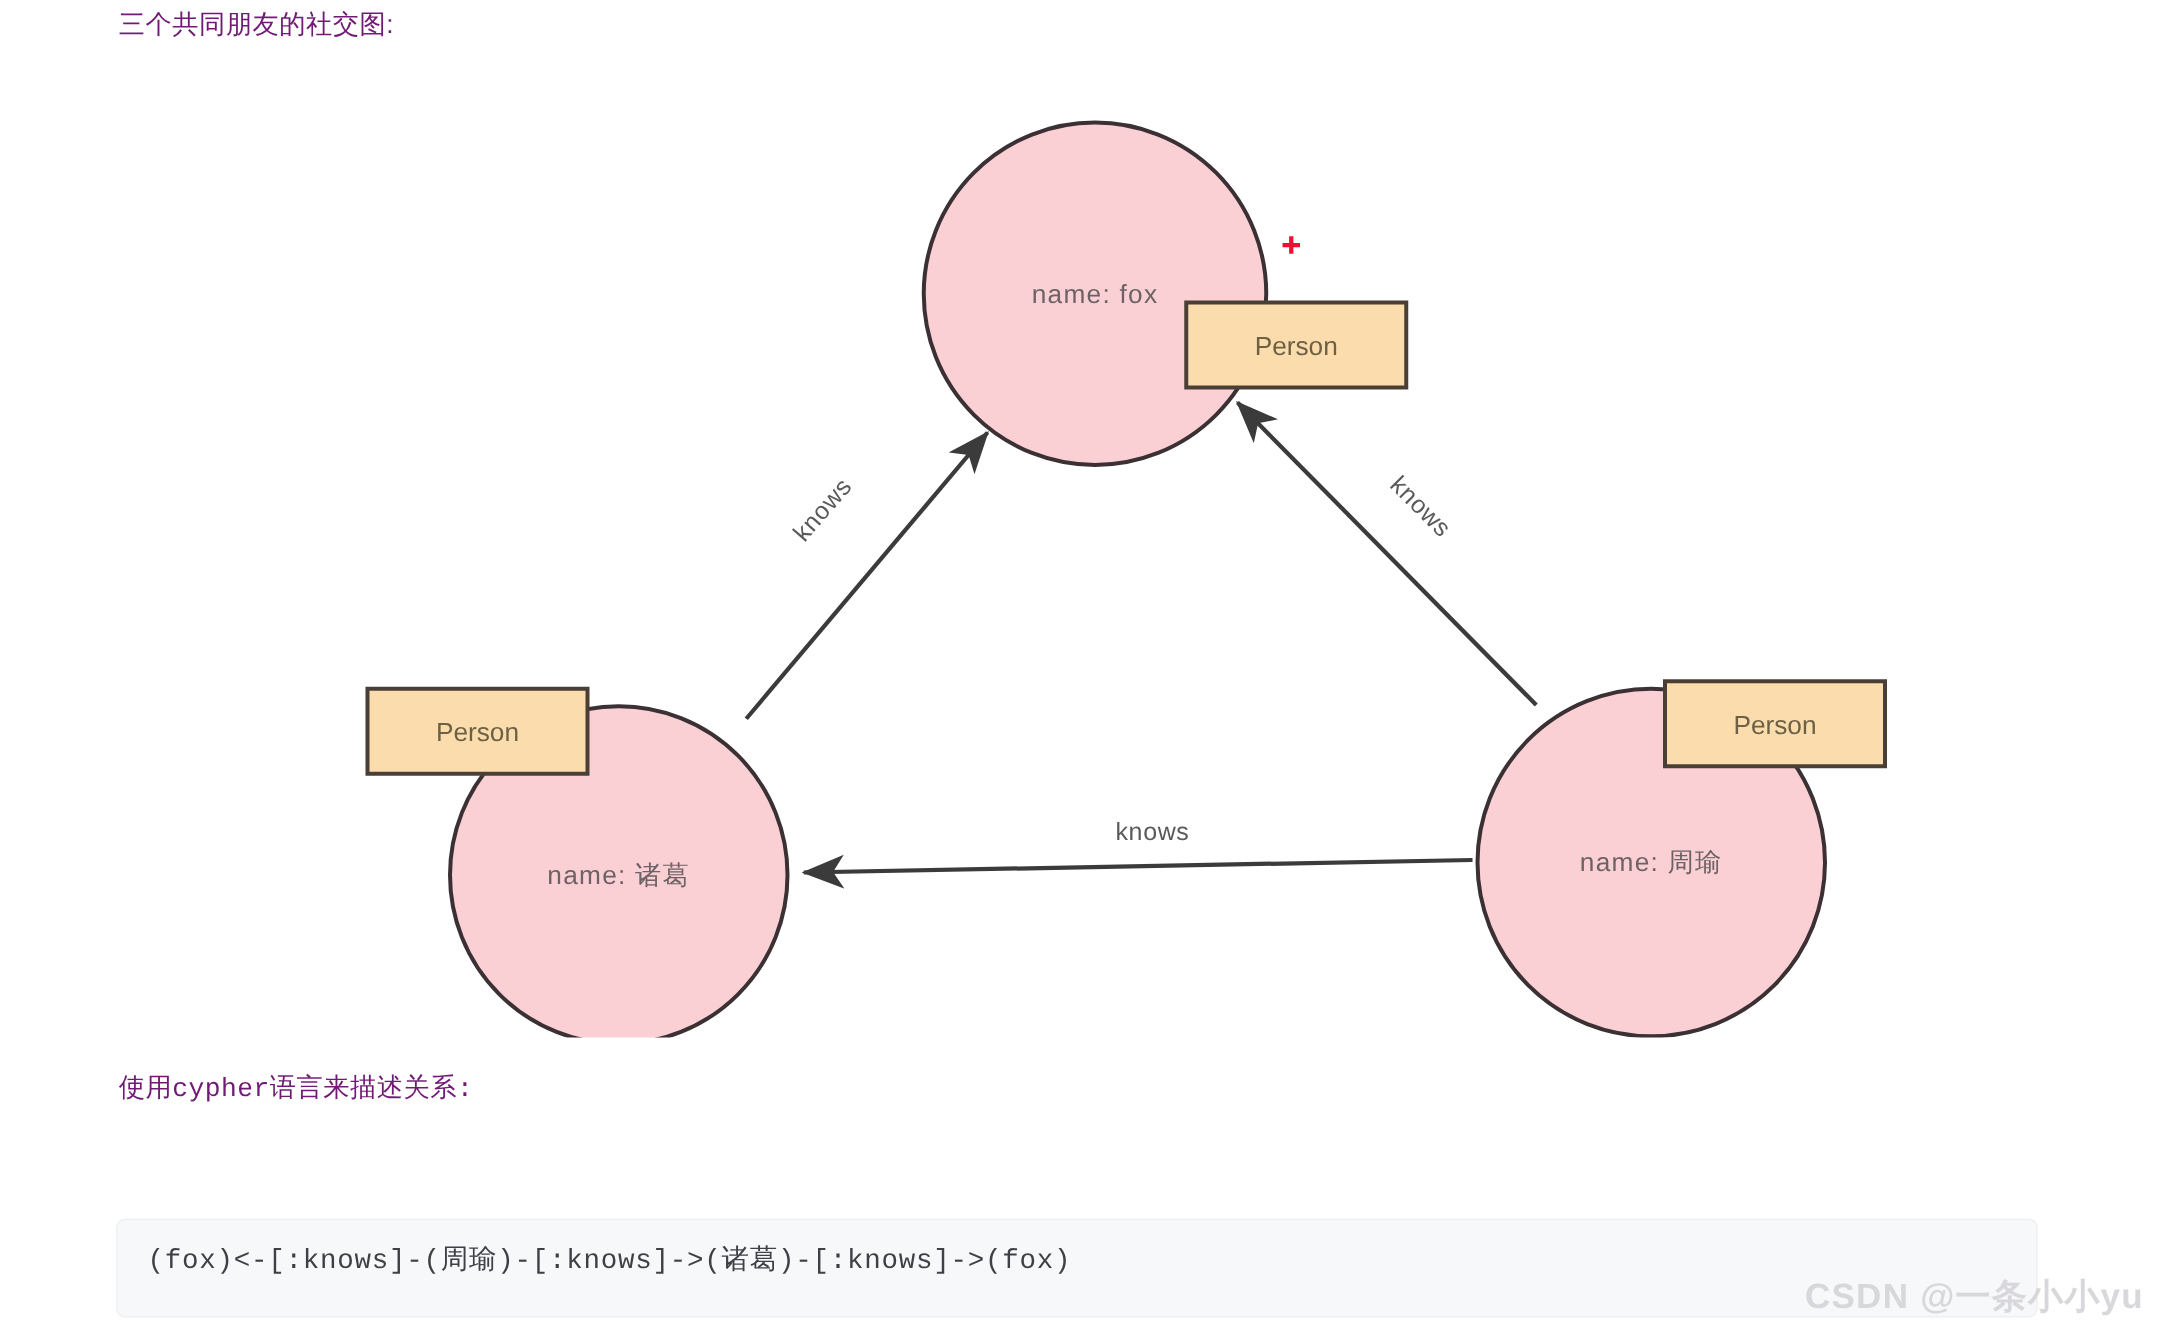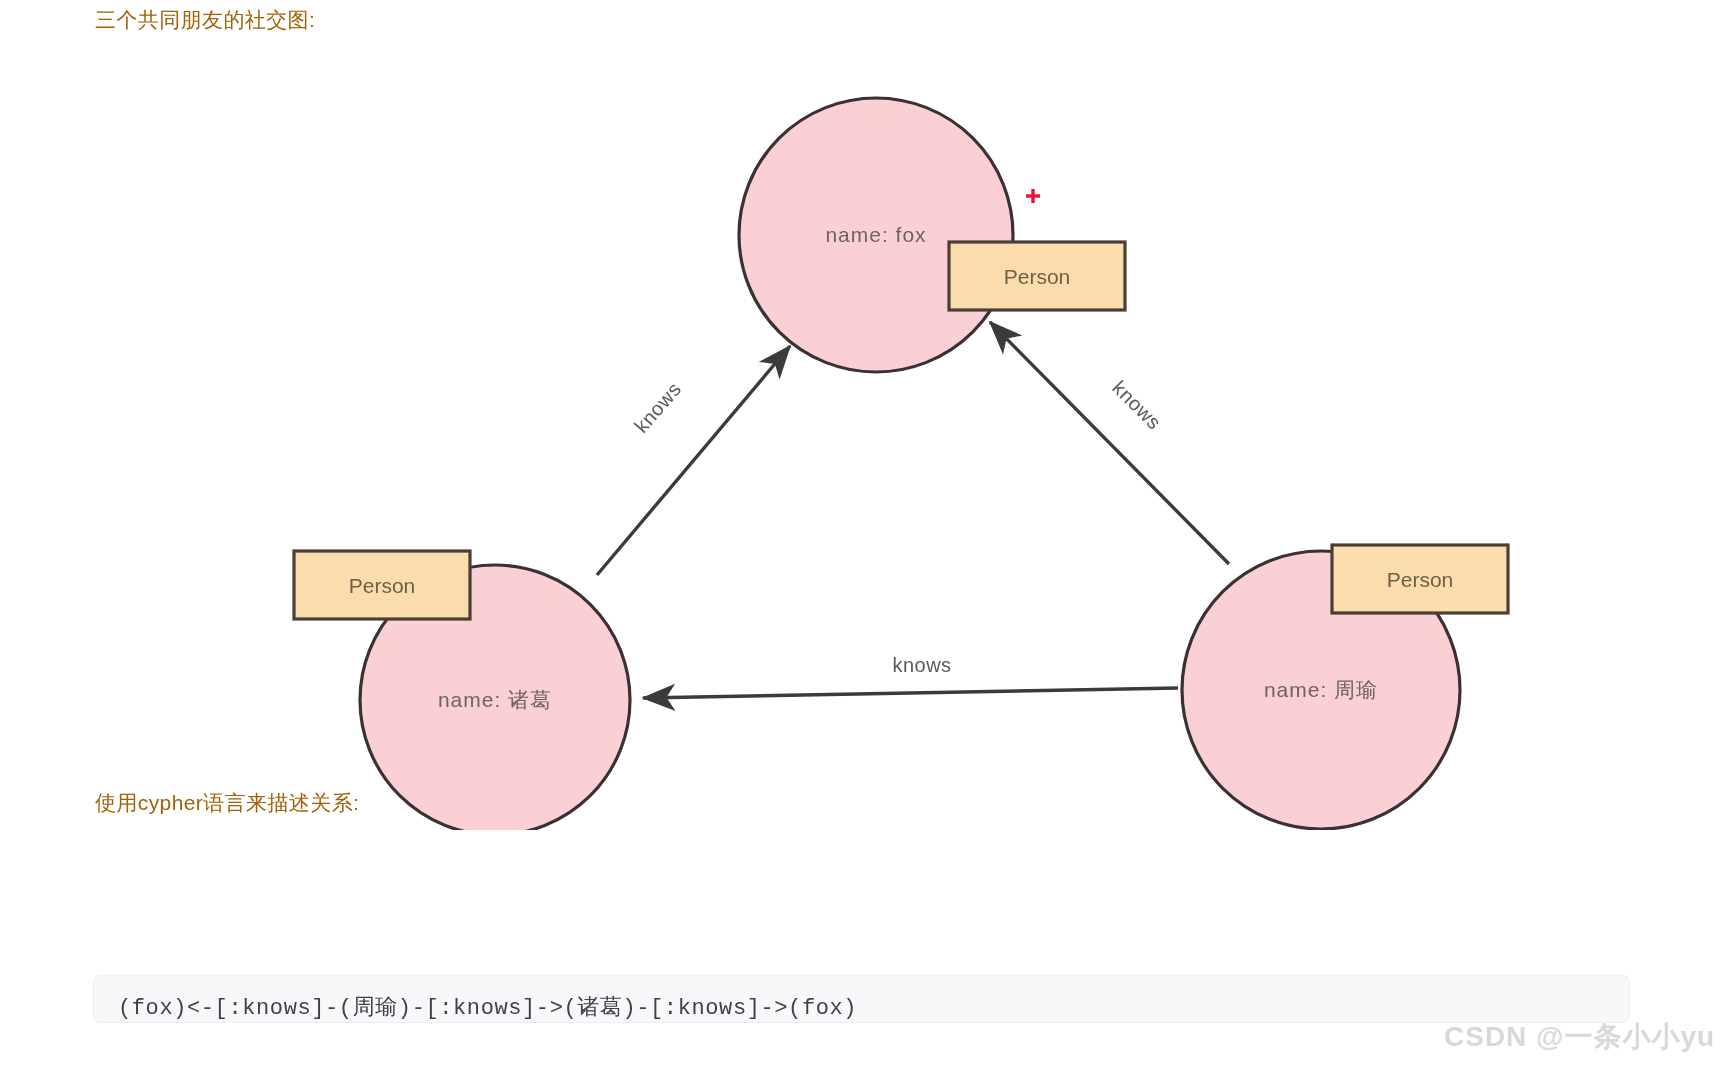--- a/index.html
+++ b/index.html
@@ -14,26 +14,26 @@
     overflow: hidden;
     font-family: "Liberation Sans", "DejaVu Sans", sans-serif;
     color: #2b2b2b;
   }
 
   
   .para-text {
     position: absolute;
     font-size: 21px;
     line-height: 1.4;
-    color: #a16207;
+    color: #701a75;
     letter-spacing: 0.4px;
     white-space: nowrap;
   }
   #title-text { left: 95px; top: 5px; }
-  #cypher-caption { left: 95px; top: 788px; }
+  #cypher-caption { left: 95px; top: 858px; font-family: Liberation Mono, monospace; }
 
   
   #diagram {
     position: absolute;
     left: 0;
     top: 40px;
     width: 1728px;
     height: 790px;
   }
   #diagram svg {
@@ -79,21 +79,21 @@
     stroke-width: 3.4;
     stroke-linecap: butt;
   }
 
   
   #code-block {
     position: absolute;
     left: 93px;
     top: 975px;
     width: 1537px;
-    height: 48px;
+    height: 79px;
     background: #f7f8fa;
     border: 1px solid #eceef1;
     border-radius: 7px;
     box-sizing: border-box;
     text-align: center;
   }
   #code-text {
     position: absolute;
     left: 24px;
     top: 16px;

